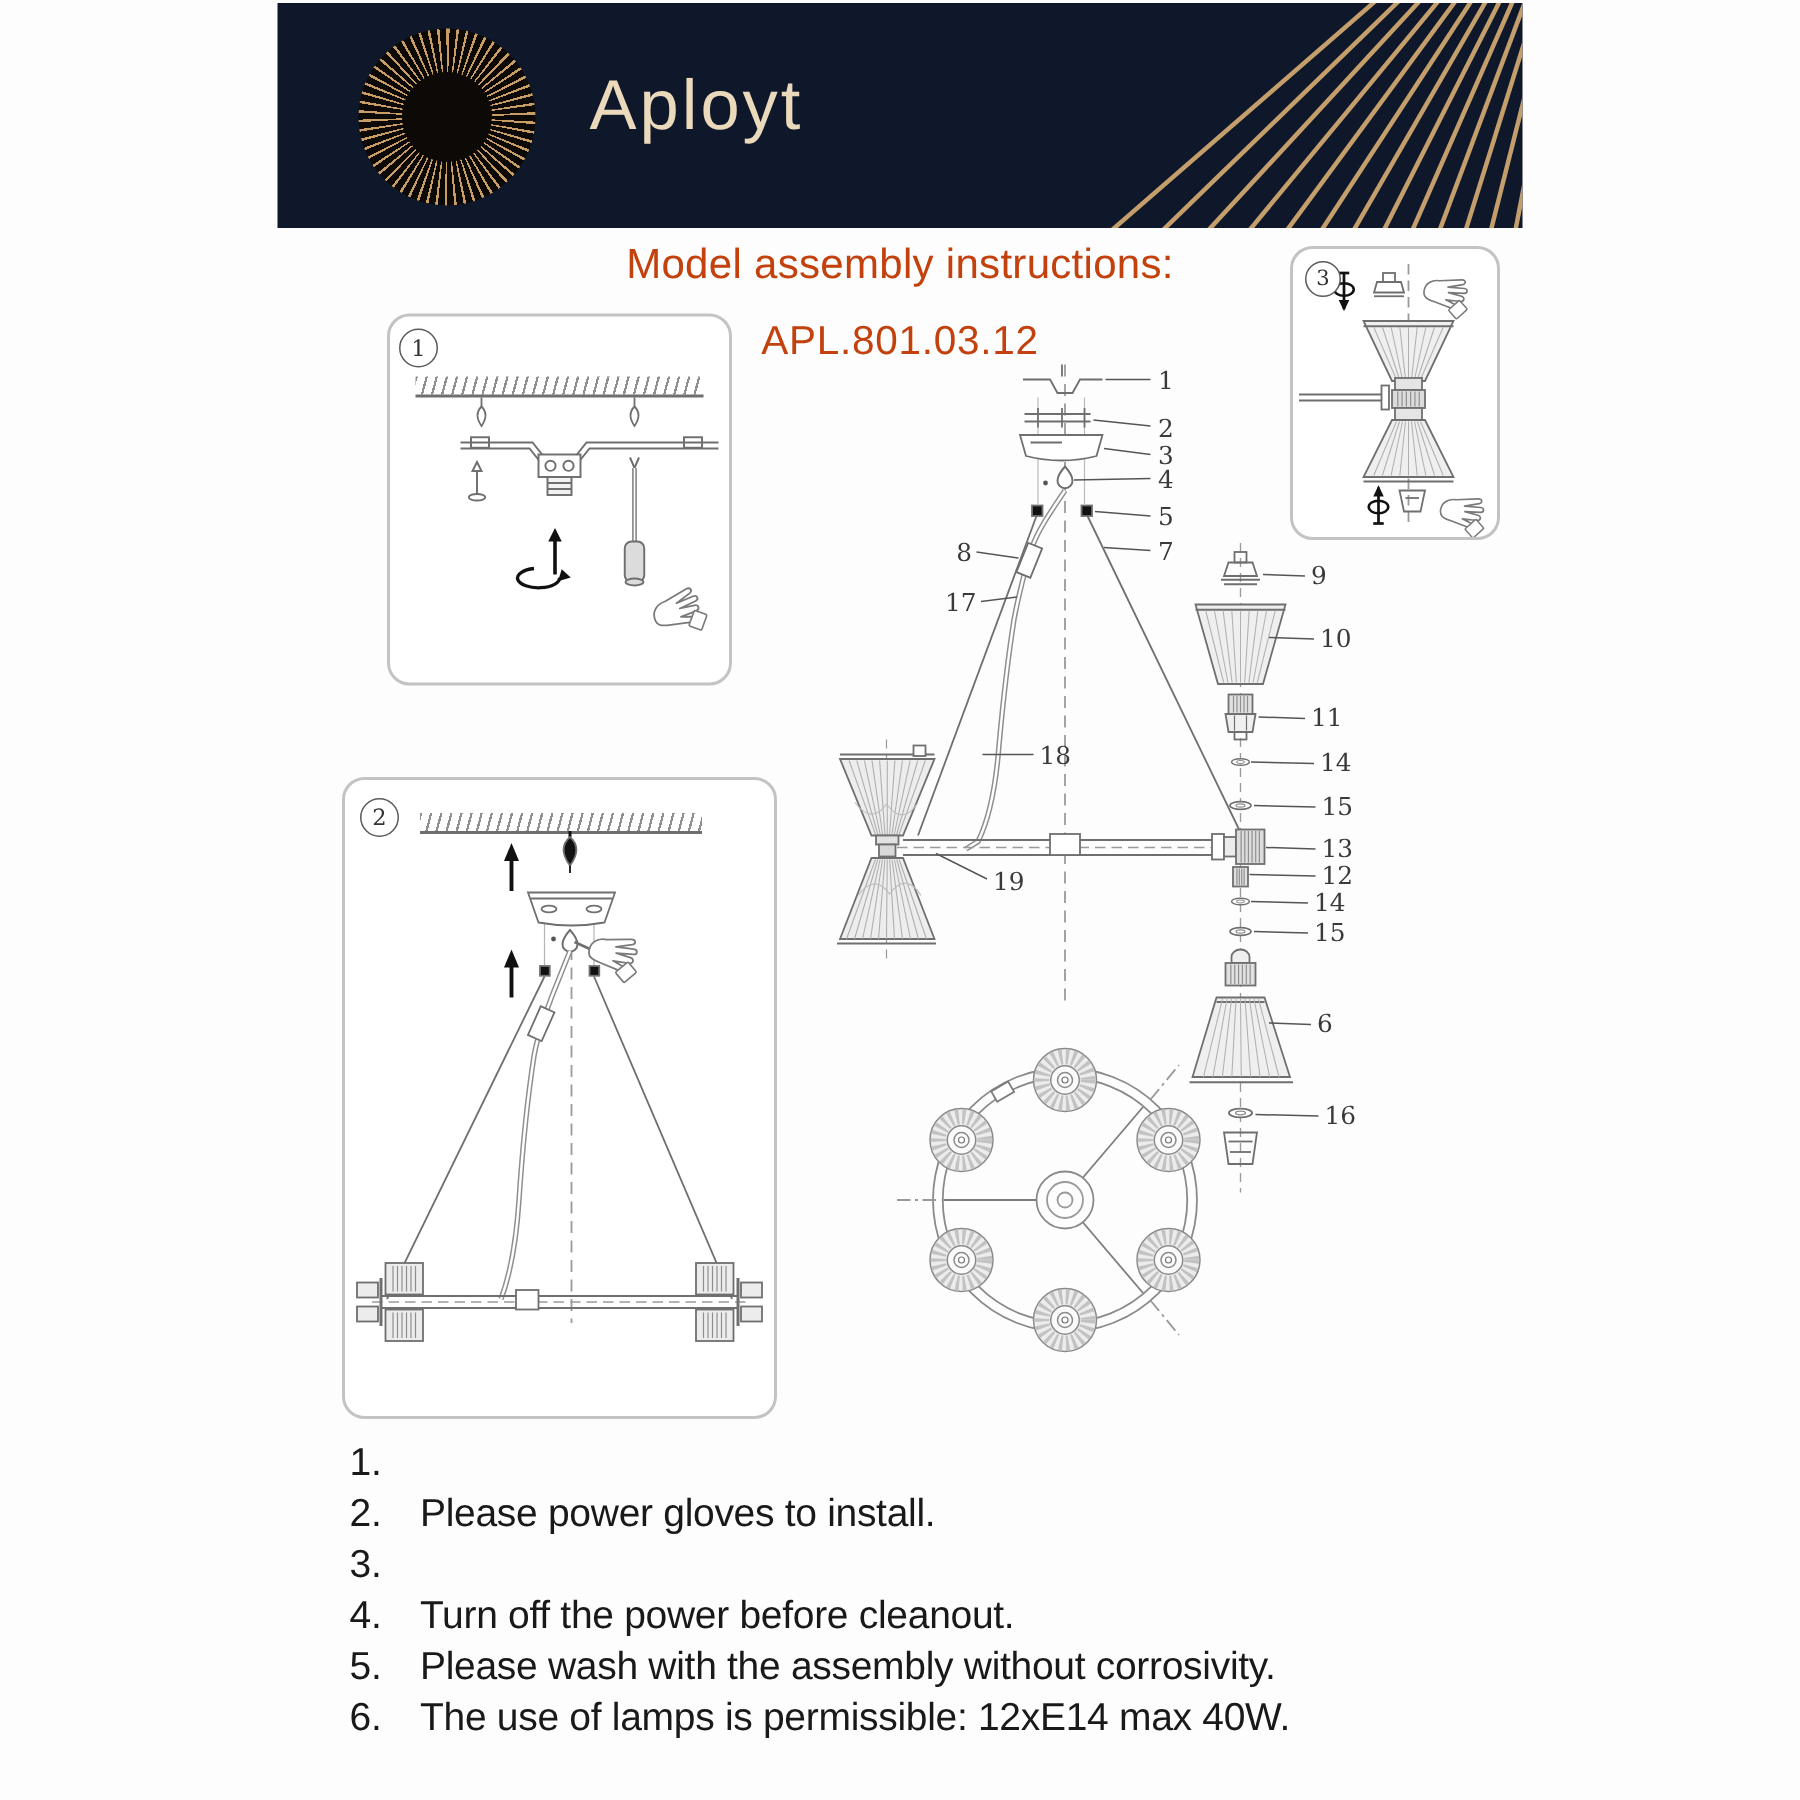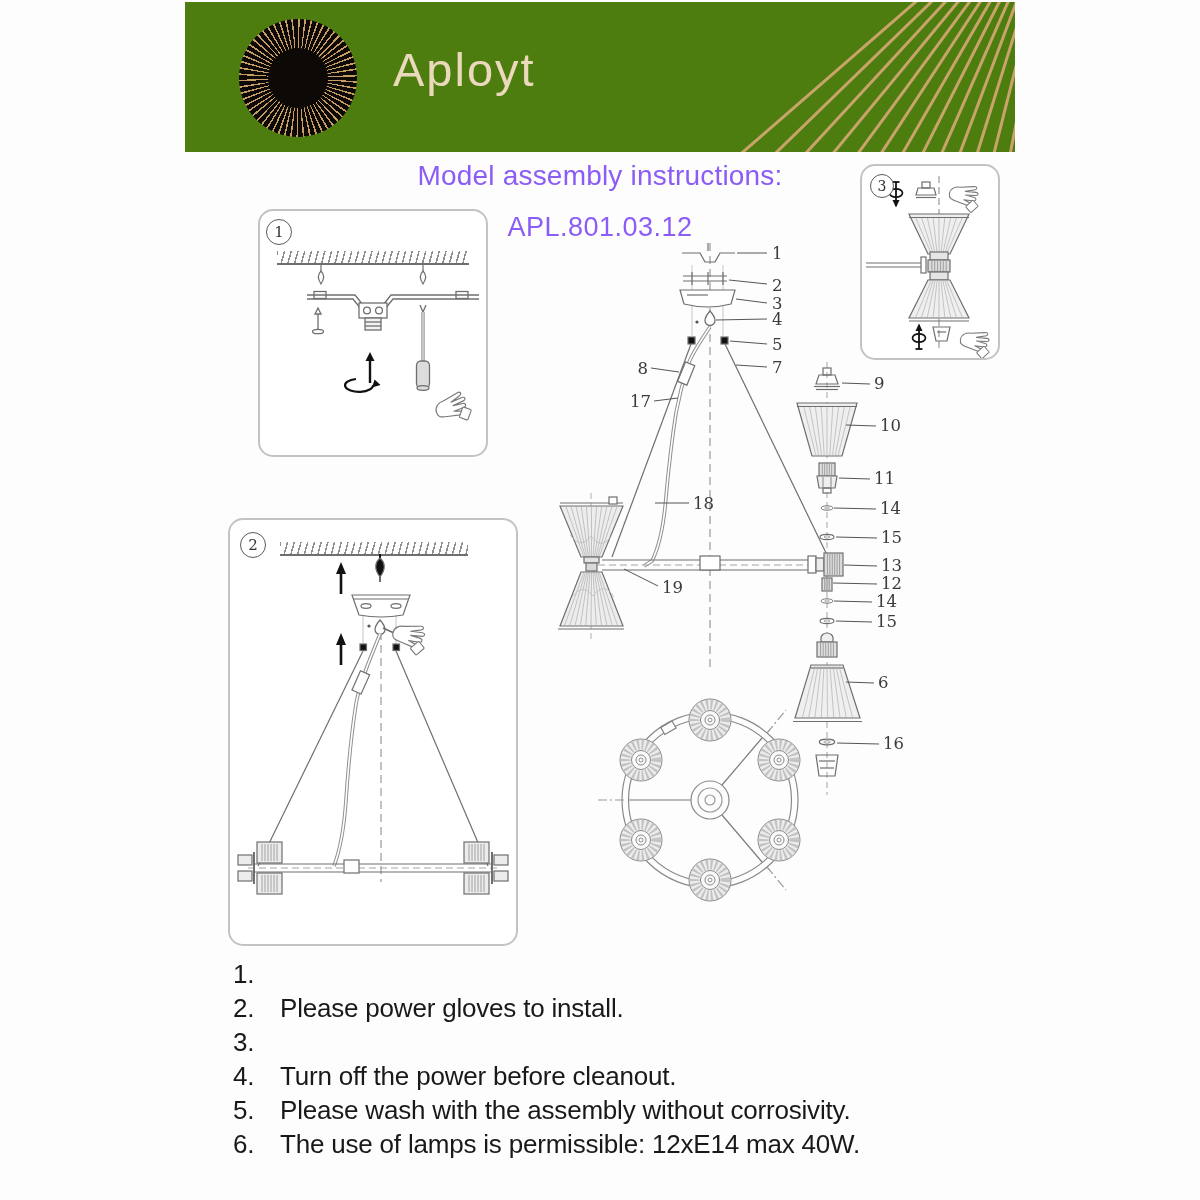--- a/index.html
+++ b/index.html
@@ -1,27 +1,27 @@
 <!DOCTYPE html>
 <html><head>
 <meta charset="utf-8">
 <style>
   html,body{margin:0;padding:0;background:#fff;}
   #page{position:relative;width:1200px;height:1200px;background:#fdfdfd;overflow:hidden;
         font-family:"Liberation Sans",sans-serif;}
   
-  #banner{position:absolute;left:185px;top:2px;width:830px;height:150px;background:#4d7c0f;overflow:hidden;}
+  #banner{position:absolute;left:185px;top:2px;width:830px;height:150px;background:#0f172a;overflow:hidden;}
   #sunburst{position:absolute;left:54px;top:17px;width:118px;height:118px;border-radius:50%;
     background:repeating-conic-gradient(#c89d63 0deg 1.7deg,#0c0906 1.7deg 6.2deg);}
   #sunburst::after{content:"";position:absolute;inset:29px;background:#0c0906;border-radius:50%;}
   #brand{position:absolute;left:208px;top:40px;font-size:47px;font-weight:400;color:#ead9bb;
     letter-spacing:2px;}
   #rays{position:absolute;left:0;top:0;}
   
-  #title{position:absolute;left:250px;top:160px;width:700px;text-align:center;color:#8b5cf6;}
+  #title{position:absolute;left:250px;top:160px;width:700px;text-align:center;color:#c2410c;}
   #title .t1{font-size:28px;letter-spacing:.2px;}
   #title .t2{font-size:27px;margin-top:20px;letter-spacing:.5px;}
   
   .panel{position:absolute;border:2px solid #c3c3c3;border-radius:15px;background:#fff;}
   #panel1{left:258px;top:209px;width:226px;height:244px;}
   #panel2{left:228px;top:518px;width:286px;height:424px;}
   #panel3{left:860px;top:164px;width:136px;height:192px;}
   .stepnum{position:absolute;width:24px;height:24px;border:1.5px solid #5a5a5a;border-radius:50%;
     display:flex;align-items:center;justify-content:center;font-family:"DejaVu Serif",serif;
     font-size:15px;color:#333;background:#fff;z-index:2;}

